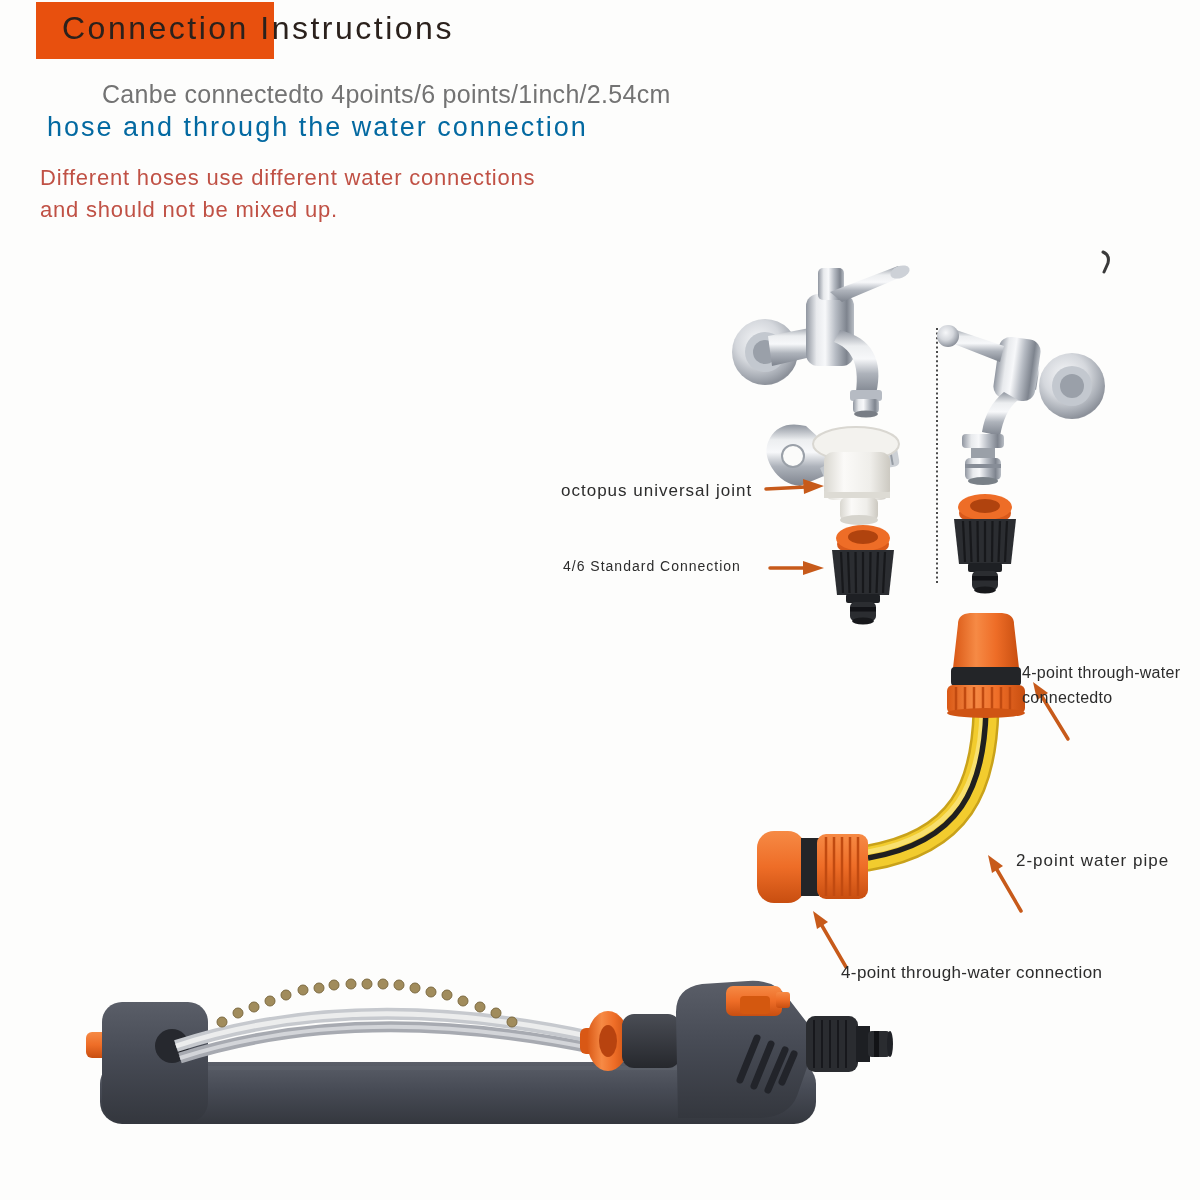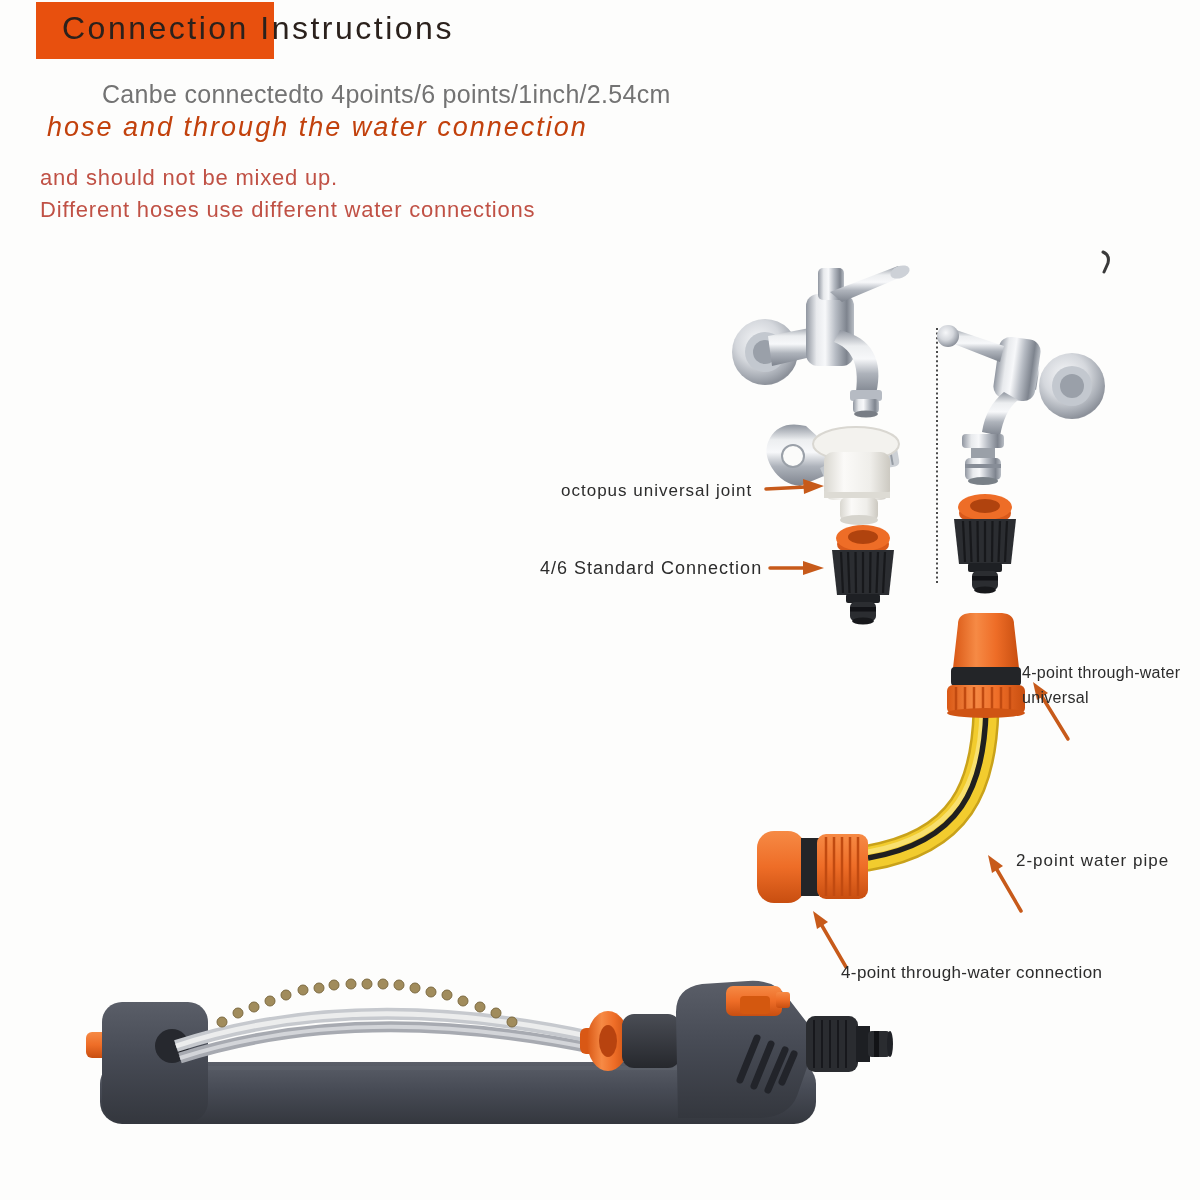--- a/index.html
+++ b/index.html
@@ -12,28 +12,28 @@
   .title-hl {
     left:36px; top:2px; width:238px; height:57px;
     background:var(--title-highlight,#e8500e);
   }
   .page-title {
     left:62px; top:10px; margin:0;
     font-size:32px; font-weight:500; letter-spacing:2.5px;
     color:#2b211c; white-space:nowrap;
   }
   .sub1 { left:102px; top:80px;  font-size:25px; letter-spacing:0.3px; color:#737373; white-space:nowrap; }
-  .sub2 { left:47px;  top:112px; font-size:27px; letter-spacing:2px;   color:#c2410c; white-space:nowrap;font-style:italic; }
+  .sub2 { left:47px;  top:112px; font-size:27px; letter-spacing:2px;   color:#0369a1; white-space:nowrap; }
   .warning {
     left:40px; top:162px; font-size:22px; letter-spacing:0.8px;
     line-height:32px; color:var(--warning-text,#c05145); white-space:nowrap;
   }
   .label { position:absolute; color:var(--label-text,#2c2c2c); white-space:nowrap; }
   .lbl-octopus        { left:561px;  top:481px; font-size:17px; letter-spacing:1px;text-align:center; }
-  .lbl-standard       { left:540px;  top:558px; font-size:18px; letter-spacing:1px; }
+  .lbl-standard       { left:563px;  top:558px; font-size:14px; letter-spacing:1px; }
   .lbl-through-top    { left:1022px; top:646px; font-size:16px; letter-spacing:0.3px; line-height:25px;margin-top:14px; }
   .lbl-pipe           { left:1016px; top:851px; font-size:17px; letter-spacing:1px; }
   .lbl-through-bottom { left:841px;  top:915px; font-size:17px; letter-spacing:0.4px;margin-top:48px; }
   svg.art { position:absolute; left:0; top:0; width:1200px; height:1200px; }
 </style>
 </head>
 <body>
 
 <div class="stage">
 
@@ -292,26 +292,26 @@
     </g>
 
     <path d="M 1103 252 q 7 3 5 11 l -4 9" stroke="#3a3a3a" stroke-width="3" fill="none" stroke-linecap="round"></path>
   </svg>
 
   <div class="abs title-hl"></div>
   <h1 class="abs page-title">Connection Instructions</h1>
   <div class="abs sub1">Canbe connectedto 4points/6 points/1inch/2.54cm</div>
   <div class="abs sub2">hose and through the water connection</div>
   <div class="abs warning">
+    <div>Different hoses use different water connections</div>
     <div>and should not be mixed up.</div>
-    <div>Different hoses use different water connections</div>
   </div>
 
   <div class="label lbl-octopus">octopus universal joint</div>
   <div class="label lbl-standard">4/6 Standard Connection</div>
   <div class="label lbl-through-top">
     <div>4-point through-water</div>
-    <div>universal</div>
+    <div>connectedto</div>
   </div>
   <div class="label lbl-pipe">2-point water pipe</div>
   <div class="label lbl-through-bottom">4-point through-water connection</div>
 
 </div>
 
 </body></html>

